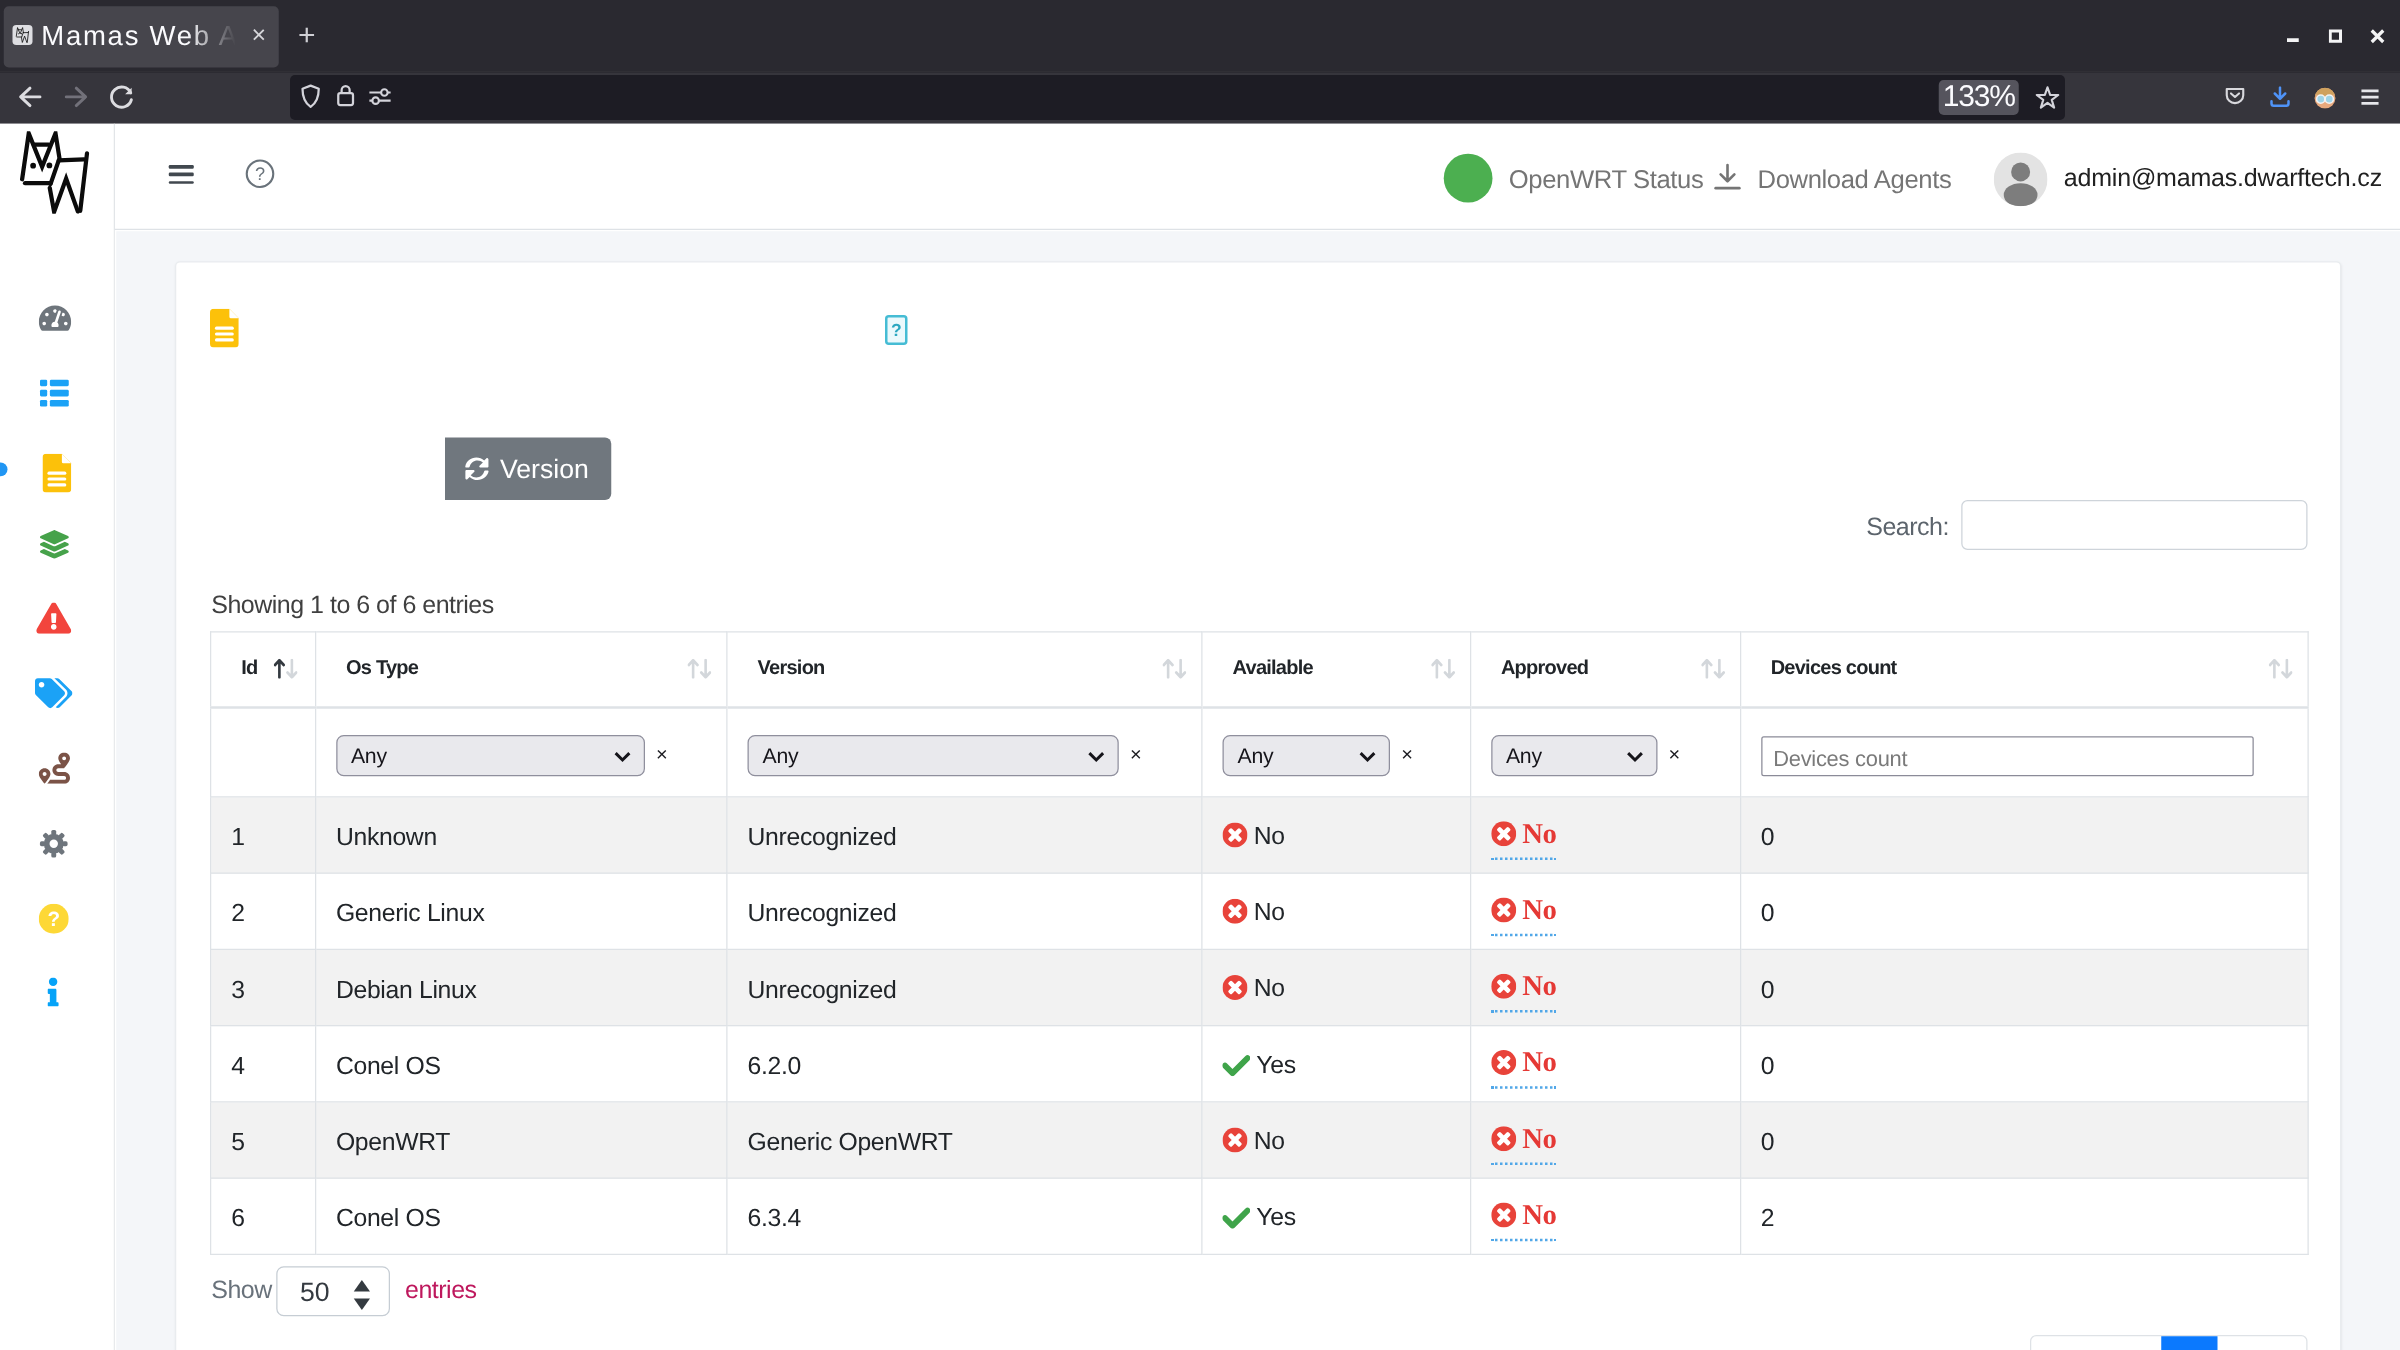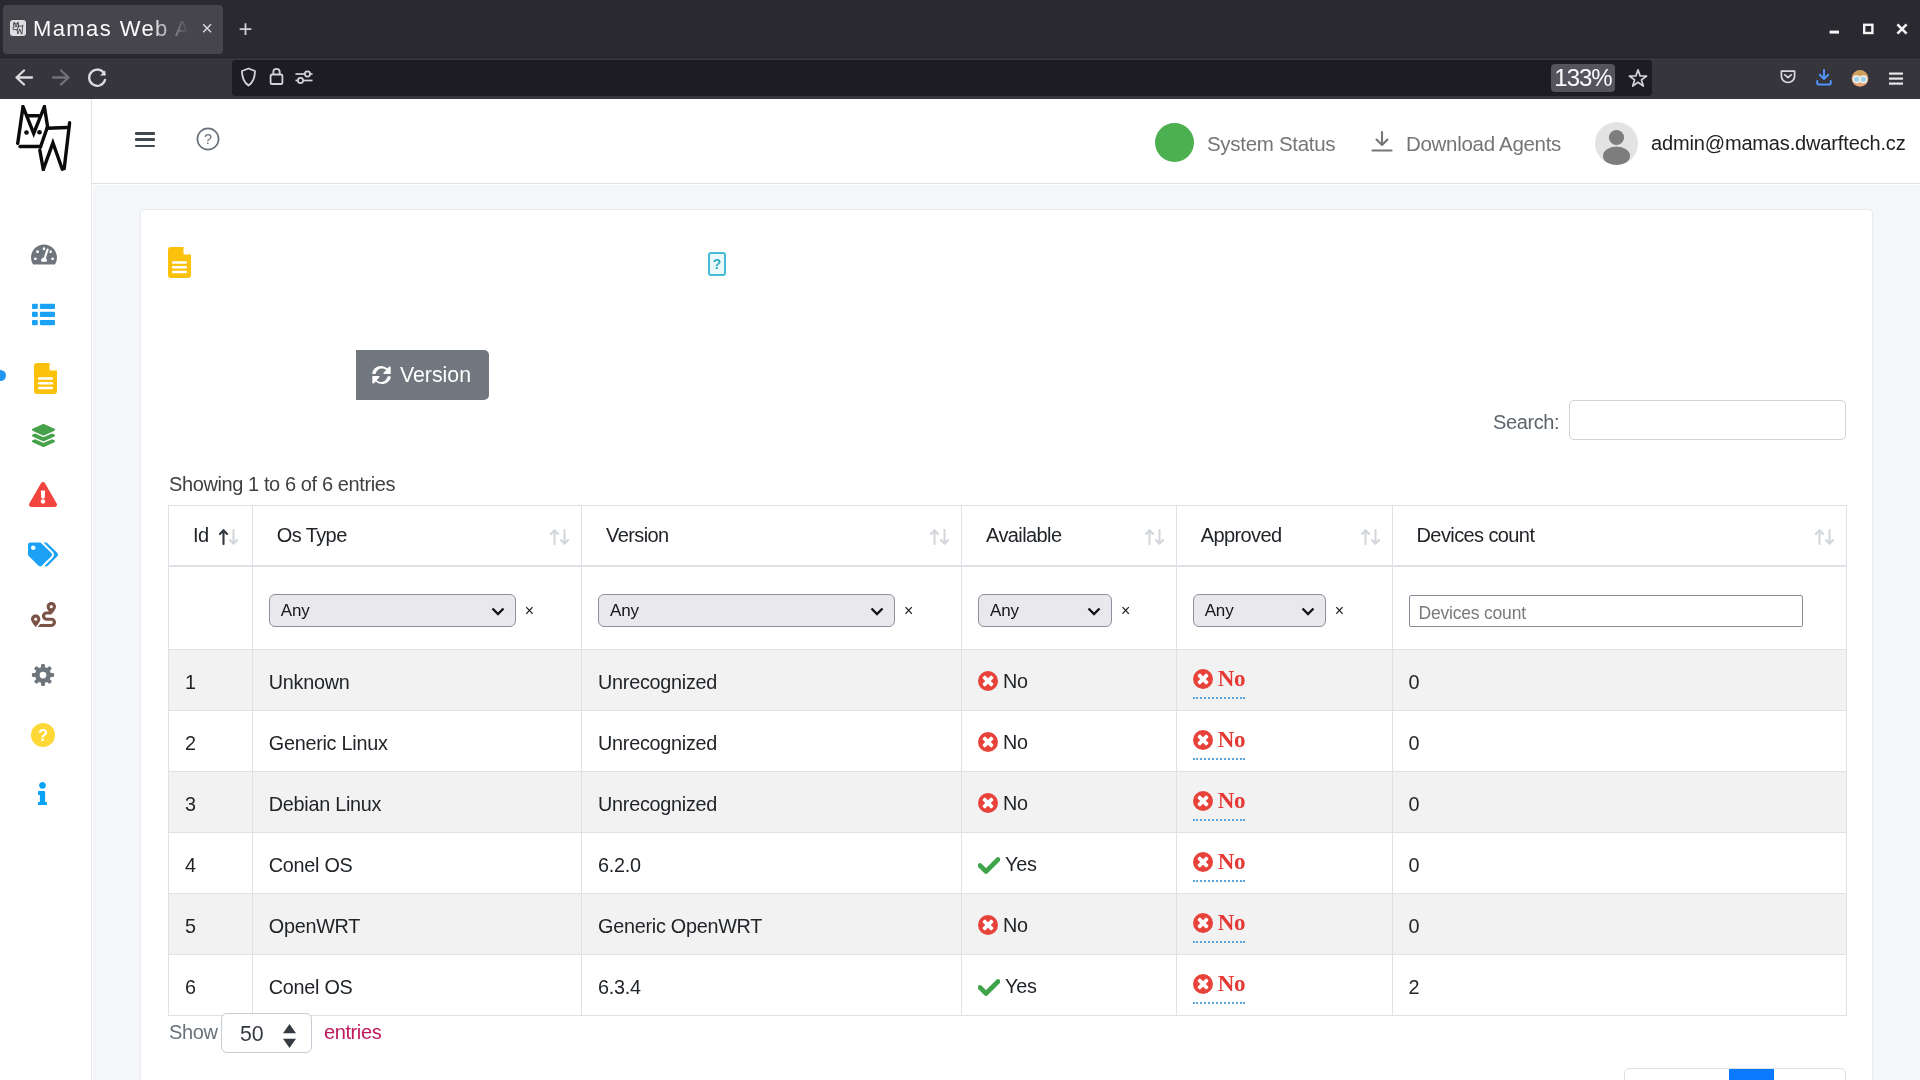--- a/index.html
+++ b/index.html
@@ -45,22 +45,22 @@
   #btnref { left:356px; width:133px; background:#70777e; border-radius:0 5px 5px 0; }
   #searchlbl { position:absolute; left:1493px; top:411px; width:65px; text-align:right; font-size:20px; letter-spacing:-0.4px; color:#5c646c; }
   #searchbox { position:absolute; left:1569px; top:400px; width:277px; height:40px; background:#fff;
      border:1.5px solid #ced4da; border-radius:5px; }
   #showing { position:absolute; left:169px; top:473px; font-size:20px; letter-spacing:-0.4px; color:#404040;text-align:right; }
 
   
   #tbl { position:absolute; left:168px; top:505px; width:1678px; }
   table { border-collapse:collapse; width:1678px; table-layout:fixed; font-size:19.8px; letter-spacing:-0.25px; color:#212529; }
   th, td { border:1px solid #dee2e6; padding:0 0 0 16px; text-align:left; vertical-align:middle; }
-  thead tr.hdr th { height:60px; font-size:20px; letter-spacing:-0.6px; font-weight:normal; border-bottom:2px solid #dee2e6; position:relative;padding-left:24px; }
-  thead tr.flt td { height:84px; background:#fff; }
+  thead tr.hdr th { height:60px; font-size:16px; letter-spacing:-0.6px; font-weight:bold; border-bottom:2px solid #dee2e6; position:relative;padding-left:24px; }
+  thead tr.flt td { height:72px; background:#fff; }
   tbody td { height:61px; padding-top:5px; }
   tbody tr.odd td { background:#f2f2f2; }
   .sortic { position:absolute; right:12px; top:50%; transform:translateY(-50%); width:19px; height:16px; }
   .sel { display:inline-block; height:33px; background:#e9e9ed; border:1px solid #8f8f9d; border-radius:6px;
      position:relative; vertical-align:middle; margin-top:6px; }
   .sel span { position:absolute; left:11px; top:6px; font-size:17px; letter-spacing:-0.2px; color:#15141a; }
   .sel svg { position:absolute; right:10px; top:12px; }
   .xbtn { display:inline-block; margin-left:9px; margin-top:6px; vertical-align:middle; font-size:16px; color:#1a1a1f; }
   #devinp { display:inline-block; width:394px; height:32px; background:#fff; border:1px solid #8b8b98; border-radius:2px;
      position:relative; vertical-align:middle; margin-top:6px; }
@@ -203,21 +203,21 @@
   <div class="abs" style="left:16px; top:105px;"><svg width="56" height="66" viewBox="0 0 56 66">
         <use href="#malogo"></use>
       </svg></div>
 
   <div class="abs" style="left:196px; top:127px;"><svg width="24" height="24" viewBox="0 0 24 24">
     <circle cx="12" cy="12" r="10.6" fill="none" stroke="#6a737b" stroke-width="1.7"></circle>
     <text x="12" y="16.8" text-anchor="middle" font-size="14.5" fill="#6a737b" font-family="Liberation Sans">?</text>
   </svg></div>
 
   <div class="abs" style="left:1155px; top:123px; width:39px; height:39px; border-radius:50%; background:#4caf50;"></div>
-  <div class="abs" style="left:1207px; top:132px; font-size:20.5px; letter-spacing:-0.3px; color:#757575;">System Status</div>
+  <div class="abs" style="left:1207px; top:132px; font-size:20.5px; letter-spacing:-0.3px; color:#757575;">OpenWRT Status</div>
   <div class="abs" style="left:1369px; top:129px;"><svg width="26" height="26" viewBox="0 0 26 26">
     <path d="M13 3 V16 M7.5 10.5 L13 16 L18.5 10.5" fill="none" stroke="#757575" stroke-width="2.1" stroke-linecap="round" stroke-linejoin="round"></path>
     <line x1="3.5" y1="21.5" x2="22.5" y2="21.5" stroke="#757575" stroke-width="2.1" stroke-linecap="round"></line>
   </svg></div>
   <div class="abs" style="left:1406px; top:132px; font-size:20.5px; letter-spacing:-0.3px; color:#757575;">Download Agents</div>
   <div class="abs" style="left:1595px; top:122px;"><svg width="43" height="43" viewBox="0 0 43 43">
     <circle cx="21.5" cy="21.5" r="21.5" fill="#e3e3e3"></circle>
     <clipPath id="avc">
           <circle cx="21.5" cy="21.5" r="21.5"></circle>
         </clipPath>

